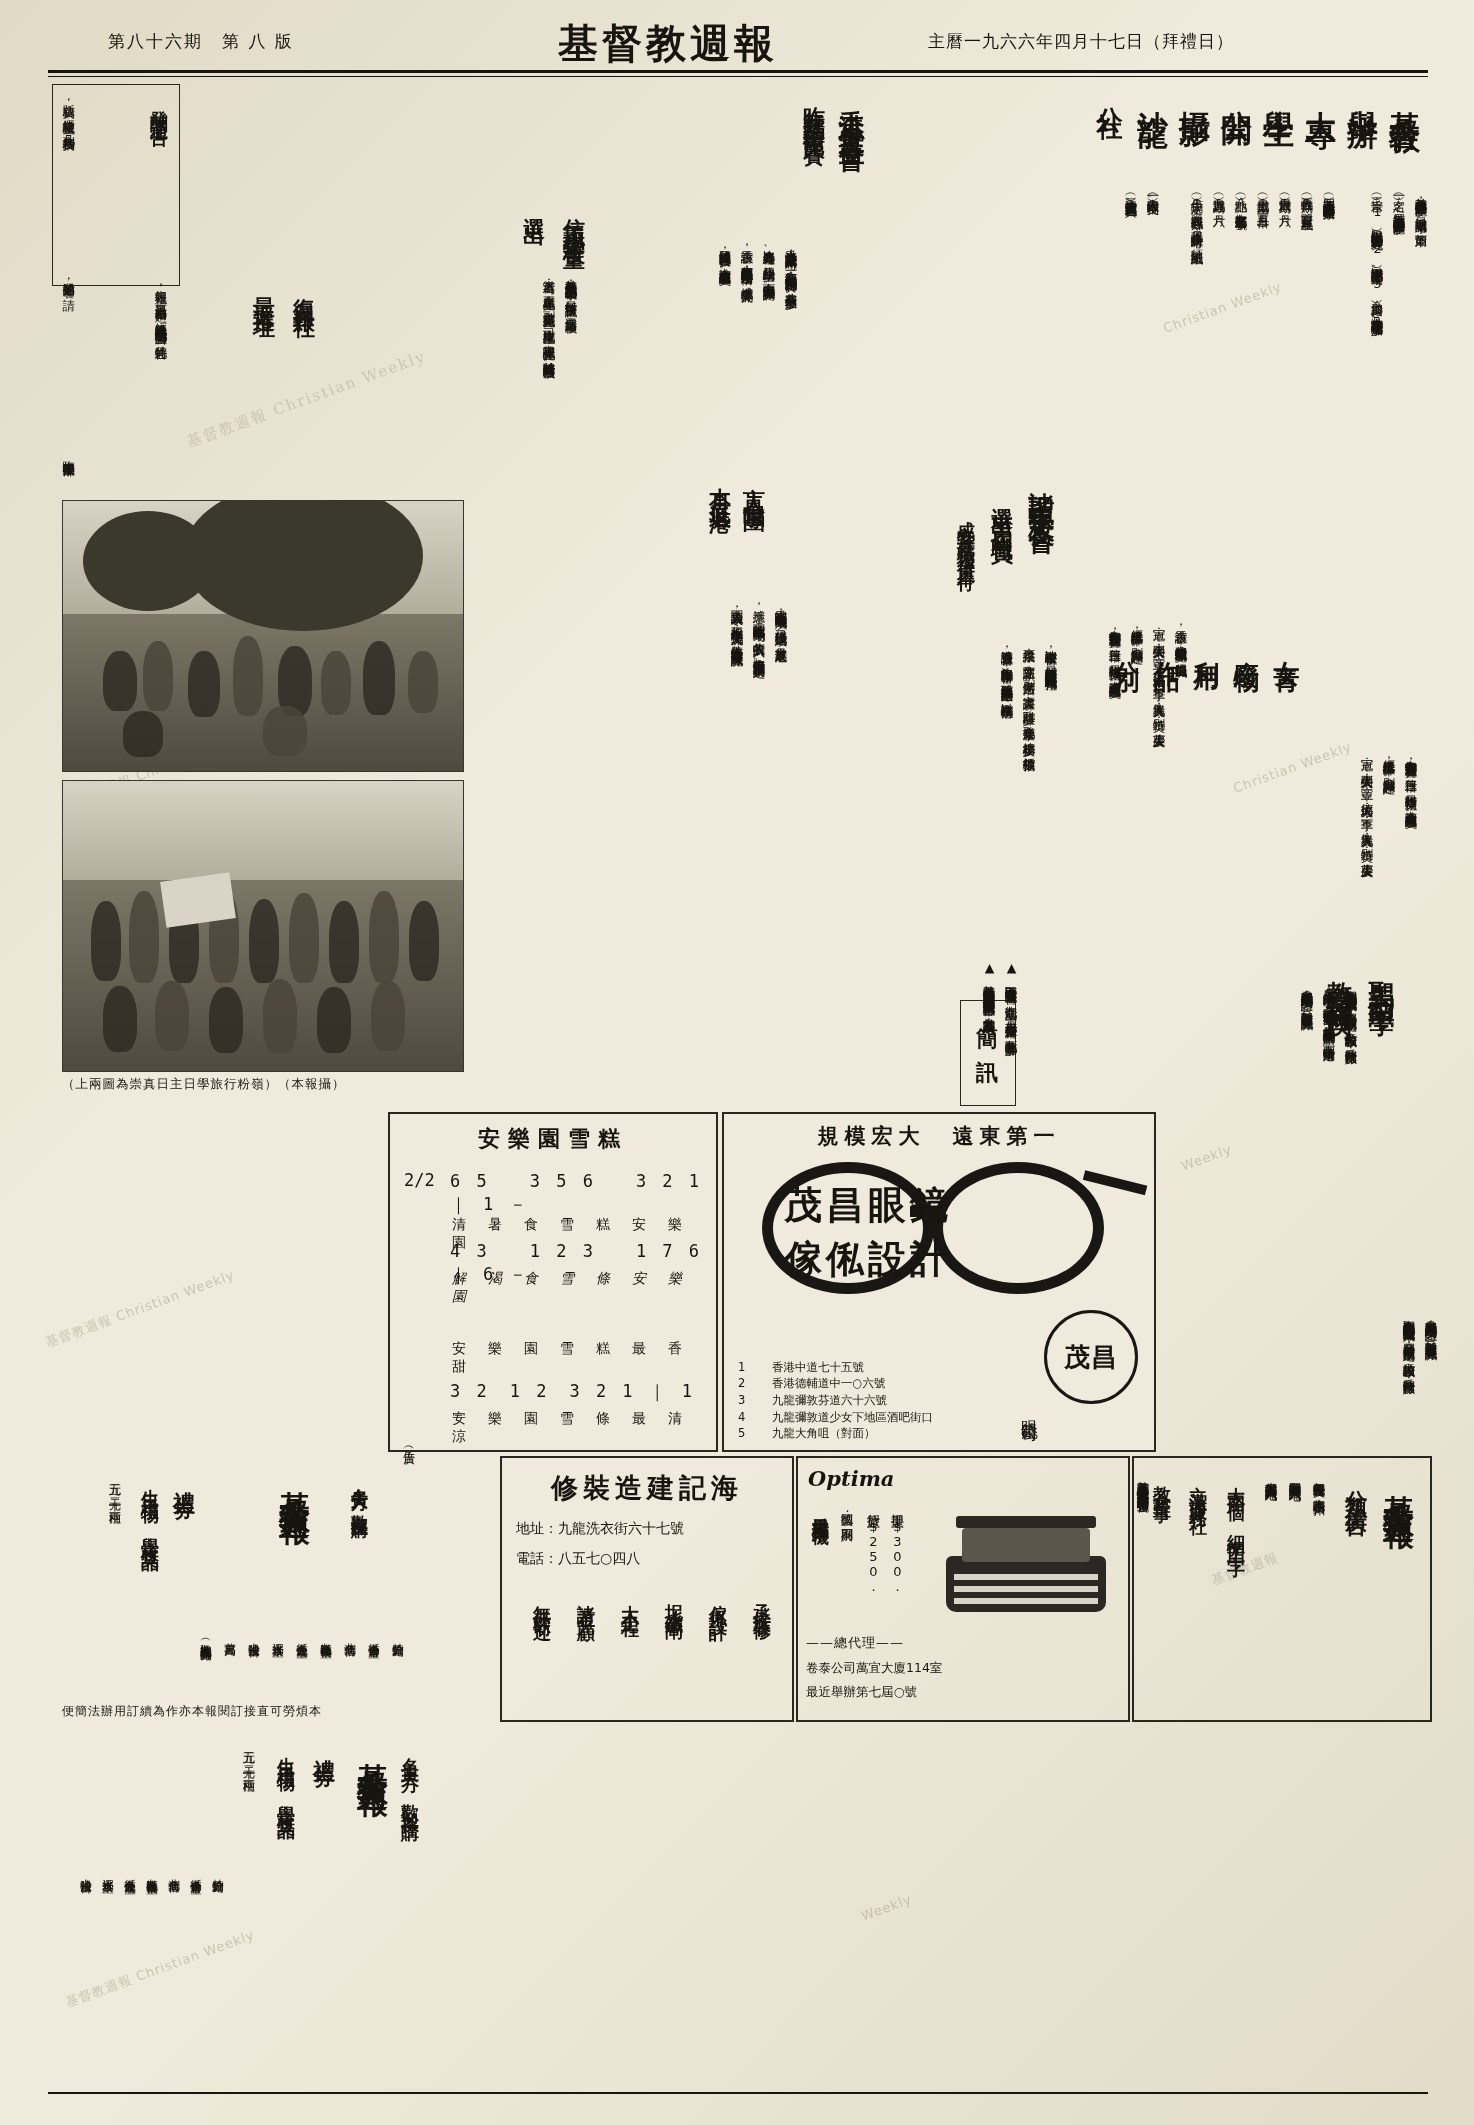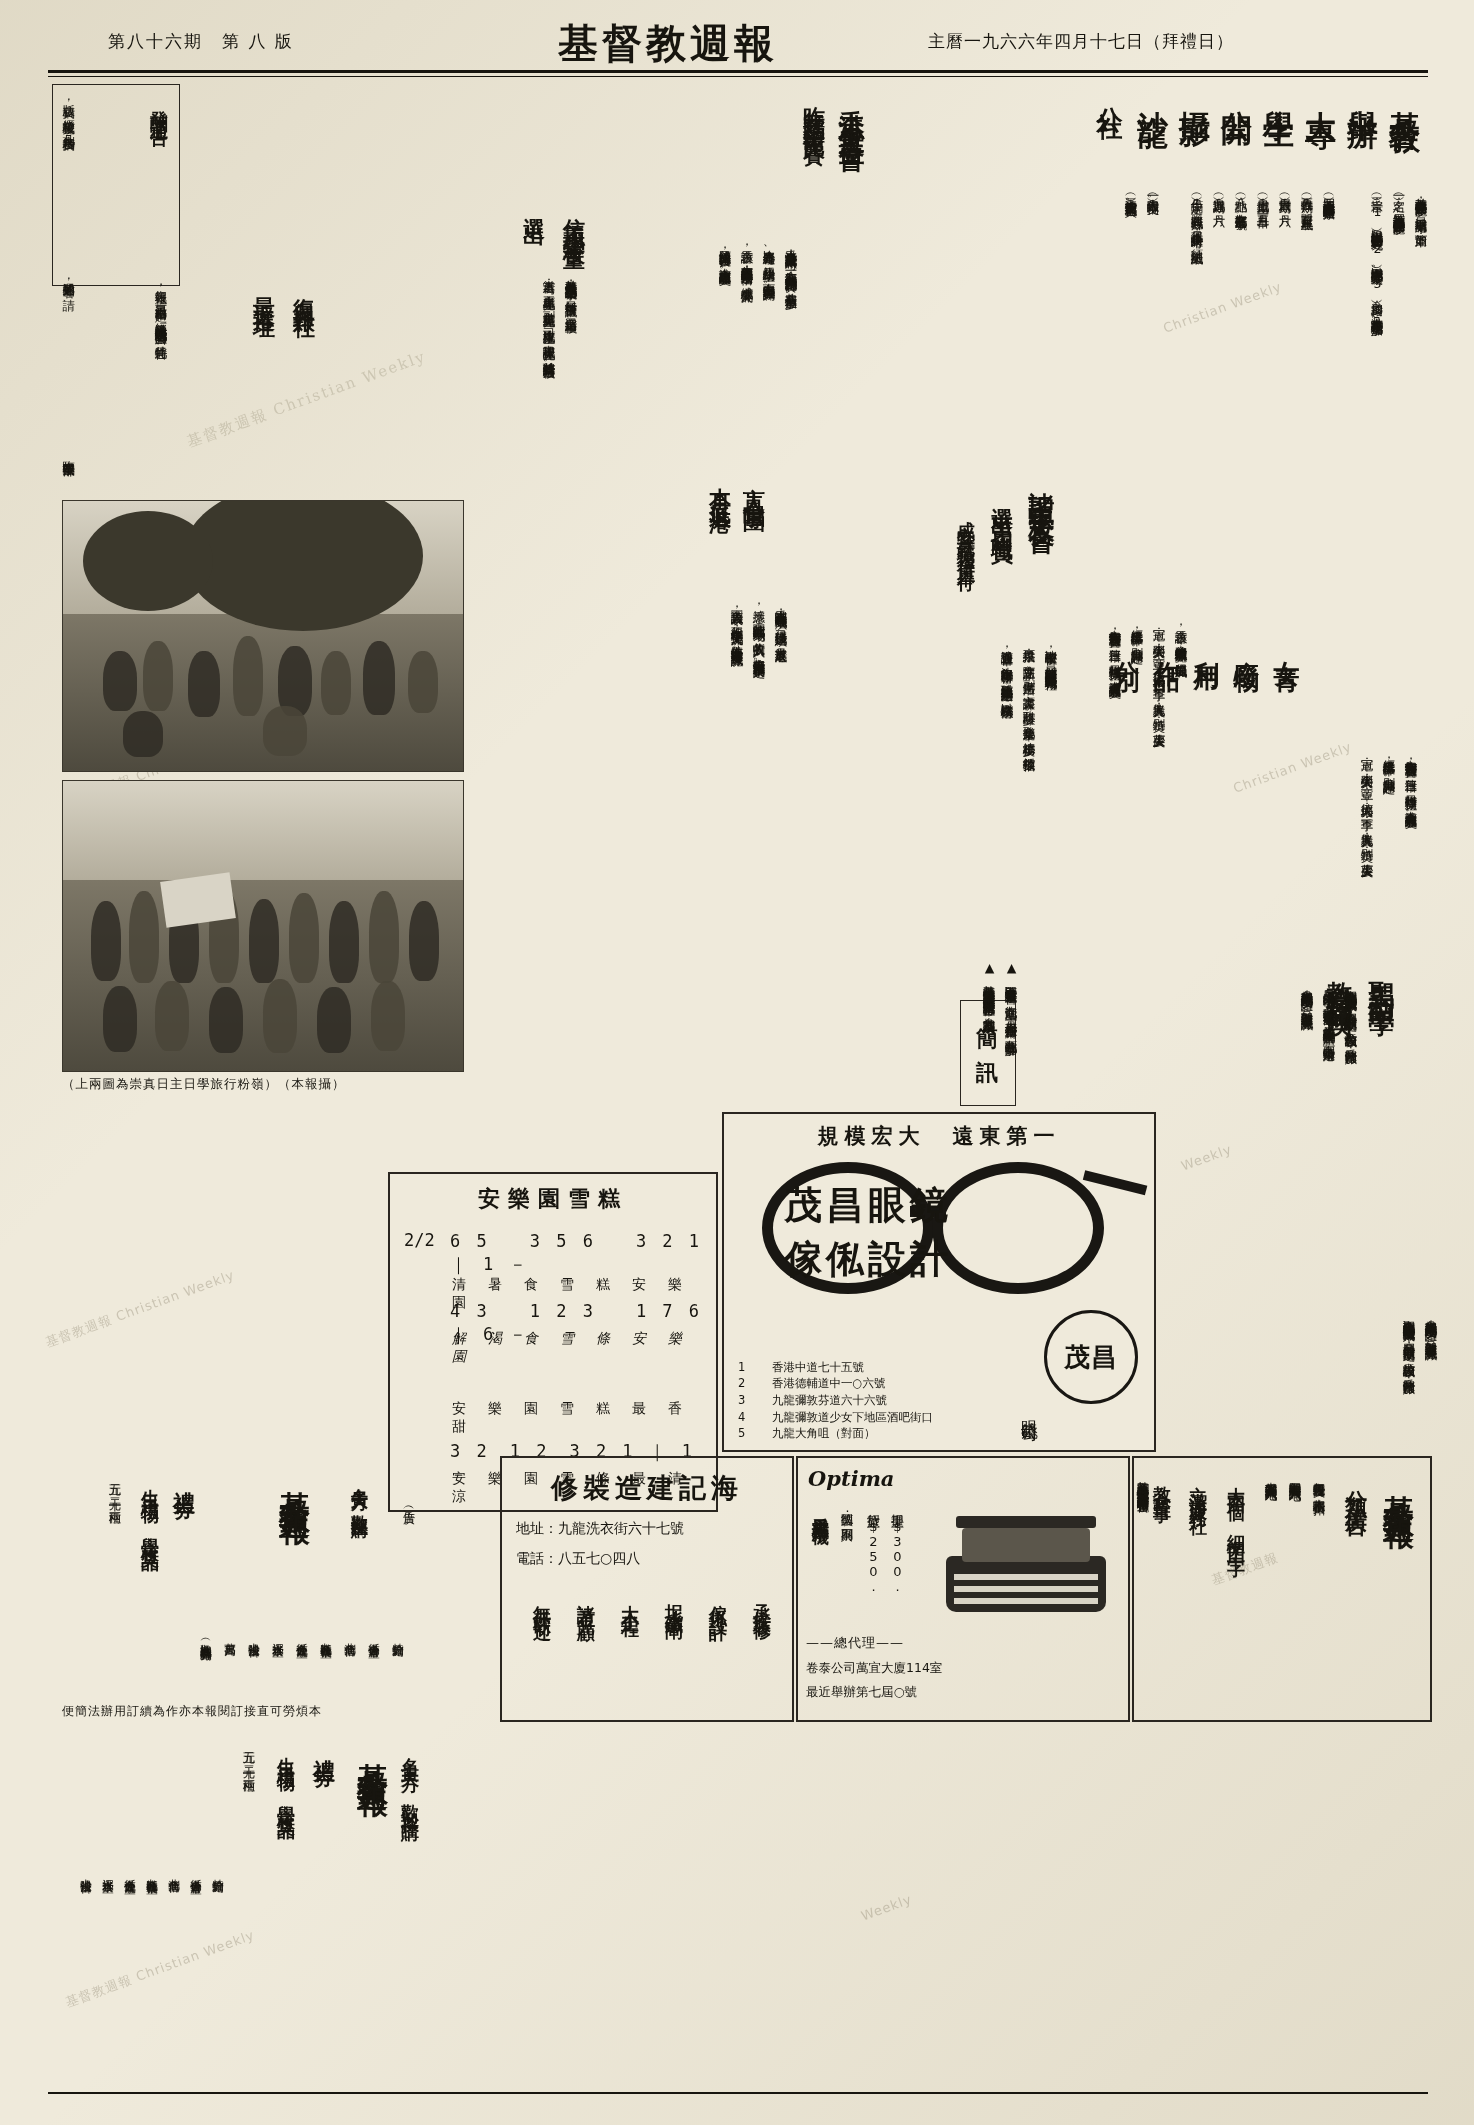--- a/index.html
+++ b/index.html
@@ -238,21 +238,21 @@
     <div class="blob" style="left:146px;top:206px;width:34px;height:66px;"></div>
     <div class="blob l" style="left:200px;top:198px;width:34px;height:74px;"></div>
     <div class="blob" style="left:254px;top:206px;width:34px;height:66px;"></div>
     <div class="blob l" style="left:308px;top:200px;width:34px;height:70px;"></div>
     <div style="position:absolute;left:100px;top:96px;width:70px;height:46px;background:#d9d4c6;transform:rotate(-8deg);"></div>
   </div>
 
   <div style="position:absolute;left:62px;top:1076px;width:420px;height:20px;font-size:12.5px;letter-spacing:1px;">（上兩圖為崇真日主日學旅行粉嶺）（本報攝）</div>
 
 
-  <div class="ad" style="left:388px;top:1172px;width:326px;height:336px;">
+  <div class="ad" style="left:388px;top:1112px;width:326px;height:336px;">
     <div style="position:absolute;left:0;right:0;top:10px;text-align:center;font-size:22px;font-weight:bold;letter-spacing:8px;
          font-family:'DejaVu Serif','Liberation Serif',serif;">安樂園雪糕</div>
     <div class="note" style="position:absolute;left:14px;top:56px;font-size:17px;">2/2</div>
     <div class="note" style="position:absolute;left:60px;top:56px;font-size:17px;letter-spacing:3px;">6 5　　3 5 6　　3 2 1 ｜ 1 －</div>
     <div style="position:absolute;left:62px;top:86px;font-size:14px;letter-spacing:4px;margin-top:16px;">清　暑　食　雪　糕　安　樂　園</div>
     <div class="note" style="position:absolute;left:60px;top:126px;font-size:17px;letter-spacing:3px;">4 3　　1 2 3　　1 7 6 ｜ 6 －</div>
     <div style="position:absolute;left:62px;top:156px;font-size:14px;letter-spacing:4px;font-style:italic;">解　渴　食　雪　條　安　樂　園</div>
     <div style="position:absolute;left:62px;top:226px;font-size:14px;letter-spacing:4px;">安　樂　園　雪　糕　最　香　甜</div>
     <div class="note" style="position:absolute;left:60px;top:266px;font-size:17px;letter-spacing:3px;">3 2　1 2　3 2 1 ｜ 1 －</div>
     <div style="position:absolute;left:62px;top:296px;font-size:14px;letter-spacing:4px;">安　樂　園　雪　條　最　清　涼</div>

